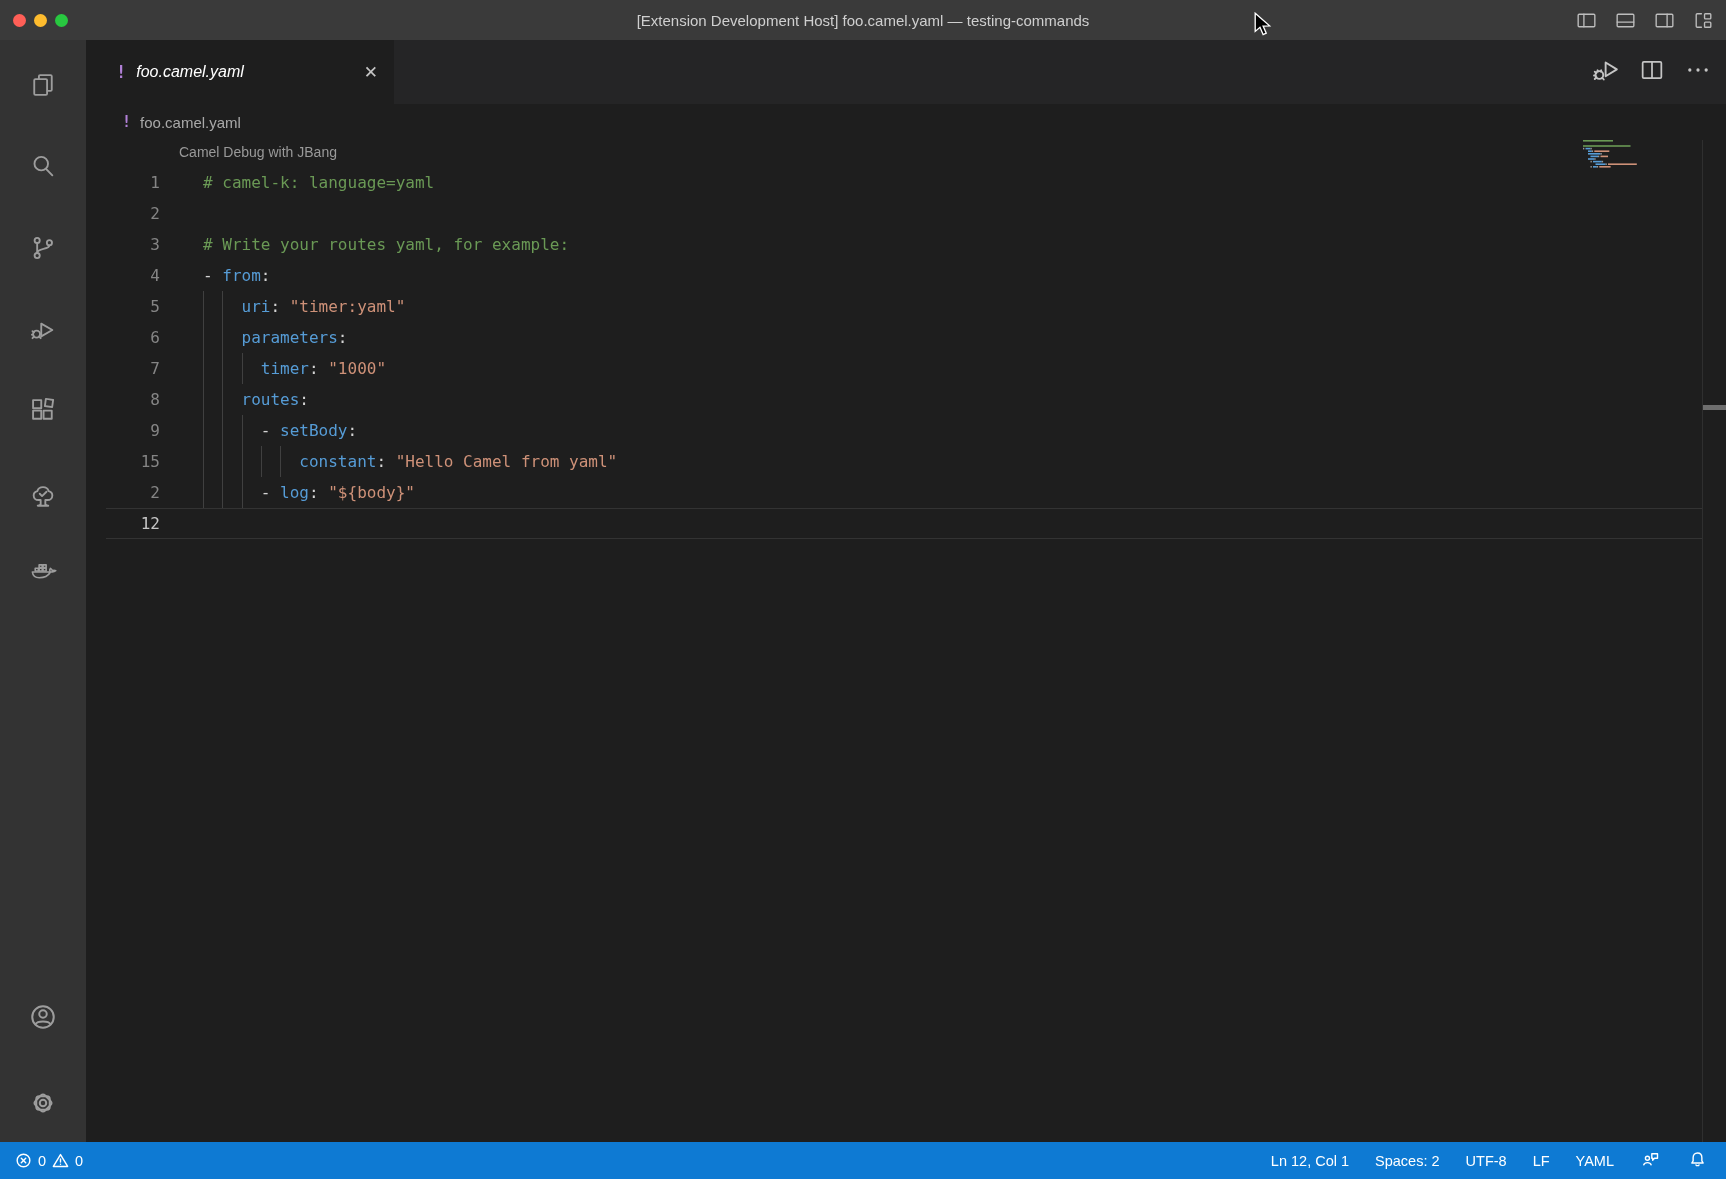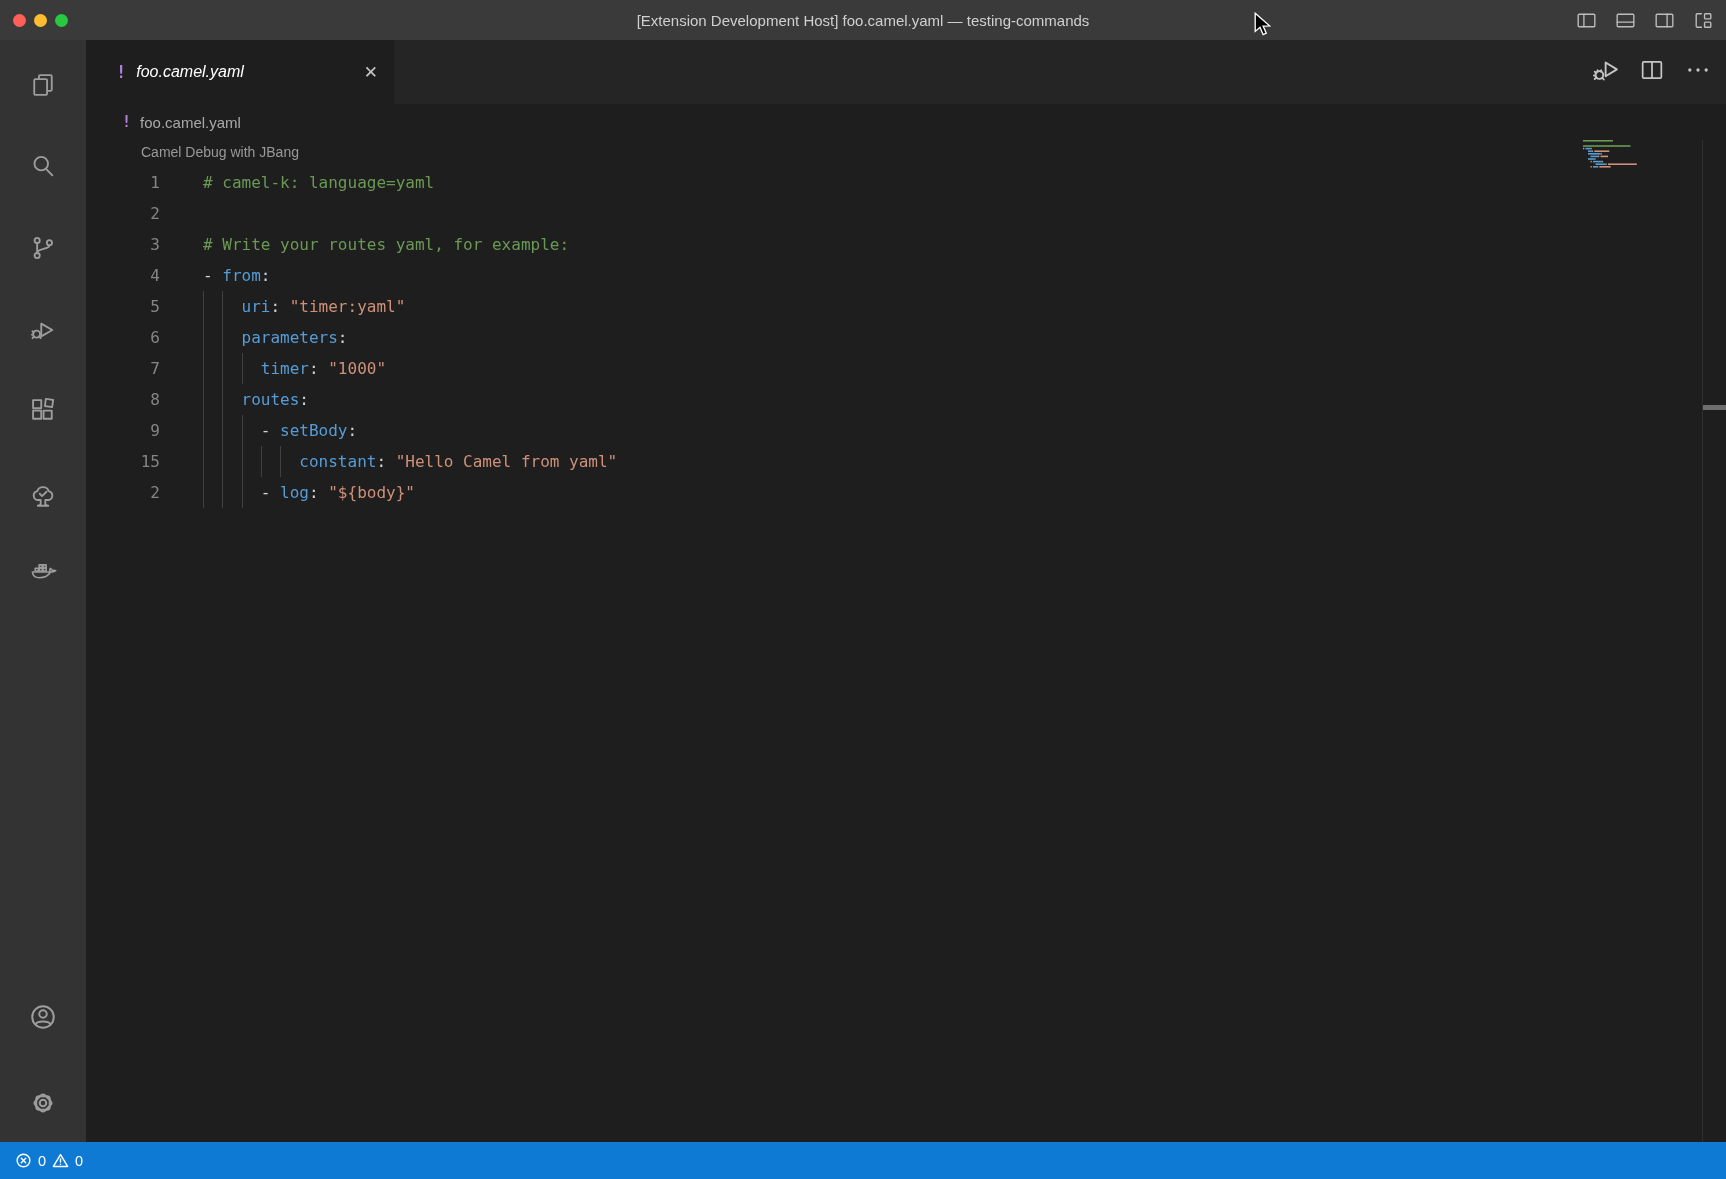--- a/index.html
+++ b/index.html
@@ -32,21 +32,21 @@
   .tab{width:262px;background:#1e1e1e;display:flex;align-items:center;padding:0 16px 0 30px;gap:10px;}
   .tab-file-icon{color:var(--file-icon);font-weight:bold;font-size:17px;font-family:"DejaVu Sans Mono",monospace;}
   .tab-label{color:#ffffff;font-style:italic;font-size:16px;}
   .tab-close{margin-left:auto;color:#c5c5c5;font-size:17px;line-height:1;}
   .tab-actions{position:absolute;right:14px;top:0;height:64px;display:flex;align-items:center;gap:18px;}
 
   .editor-body{flex:1;position:relative;background:#1e1e1e;}
   .breadcrumb{height:36px;display:flex;align-items:center;padding-left:36px;gap:9px;}
   .bc-icon{color:var(--file-icon);font-weight:bold;font-size:15px;font-family:"DejaVu Sans Mono",monospace;}
   .bc-name{color:#a9a9a9;font-size:15px;}
-  .codelens{height:27px;line-height:25px;padding-left:55px;color:#999999;font-size:14px;}
+  .codelens{height:27px;line-height:25px;padding-left:93px;color:#999999;font-size:14px;}
 
   .code-lines{position:relative;}
   .code-line{display:flex;height:31px;line-height:31px;position:relative;
     font-family:"DejaVu Sans Mono",monospace;font-size:16px;}
   .ln{width:74px;text-align:right;padding-right:43px;color:#858585;flex:0 0 auto;}
   .code-line.active .ln{color:#c6c6c6;}
   .code-line.active::before{content:'';position:absolute;left:20px;right:24px;top:0;bottom:0;
     border-top:1px solid #333333;border-bottom:1px solid #333333;pointer-events:none;}
   .code-content{position:relative;white-space:pre;flex:1;}
   .guide{position:absolute;top:0;bottom:0;width:1px;background:#404040;}
@@ -265,20 +265,24 @@
               <div class="code-content"><span class="guide" style="left: 0px;"></span><span class="guide" style="left: 19.25px;"></span><span class="guide" style="left: 38.5px;"></span><span class="tok-punct">      - </span><span class="tok-key">setBody</span><span class="tok-punct">:</span></div>
             </div>
             <div class="code-line">
               <div class="ln">15</div>
               <div class="code-content"><span class="guide" style="left: 0px;"></span><span class="guide" style="left: 19.25px;"></span><span class="guide" style="left: 38.5px;"></span><span class="guide" style="left: 57.75px;"></span><span class="guide" style="left: 77px;"></span><span class="tok-punct">          </span><span class="tok-key">constant</span><span class="tok-punct">: </span><span class="tok-str">"Hello Camel from yaml"</span></div>
             </div>
             <div class="code-line">
               <div class="ln">2</div>
               <div class="code-content"><span class="guide" style="left: 0px;"></span><span class="guide" style="left: 19.25px;"></span><span class="guide" style="left: 38.5px;"></span><span class="tok-punct">      - </span><span class="tok-key">log</span><span class="tok-punct">: </span><span class="tok-str">"${body}"</span></div>
             </div>
+            <div class="code-line active">
+              <div class="ln">12</div>
+              <div class="code-content"></div>
+            </div>
           </div>
         <div class="minimap"><svg width="66" height="34" viewBox="0 0 66 34">
               <rect x="0.0" y="0.0" width="30.0" height="1.6" fill="#6A9955"></rect>
               <rect x="0.0" y="5.2" width="47.5" height="1.6" fill="#6A9955"></rect>
               <rect x="0.0" y="7.8" width="1.3" height="1.6" fill="#9a9a9a"></rect>
               <rect x="2.5" y="7.8" width="5.0" height="1.6" fill="#569CD6"></rect>
               <rect x="7.5" y="7.8" width="1.3" height="1.6" fill="#9a9a9a"></rect>
               <rect x="5.0" y="10.4" width="3.8" height="1.6" fill="#569CD6"></rect>
               <rect x="8.8" y="10.4" width="1.3" height="1.6" fill="#9a9a9a"></rect>
               <rect x="11.3" y="10.4" width="15.0" height="1.6" fill="#CE9178"></rect>
@@ -317,20 +321,40 @@
           </svg>
         <span class="sb-item">0</span>
         <svg class="ico-light" width="19" height="19" viewBox="0 0 24 24" style="stroke:#fff;stroke-width:1.8">
             <path d="M12 4.5 L21 19.5 H3 Z"></path>
             <line x1="12" y1="10" x2="12" y2="14"></line>
             <line x1="12" y1="16.6" x2="12" y2="16.7"></line>
           </svg>
         <span class="sb-item">0</span>
       </div>
     </div>
+    <div class="sb-right">
+      <span class="sb-item">Ln 12, Col 1</span>
+      <span class="sb-item">Spaces: 2</span>
+      <span class="sb-item">UTF-8</span>
+      <span class="sb-item">LF</span>
+      <span class="sb-item">YAML</span>
+      <span>
+        <svg class="ico-light" width="21" height="21" viewBox="0 0 24 24" style="stroke:#fff;stroke-width:1.6">
+            <circle cx="8.5" cy="10.5" r="2.3"></circle>
+            <path d="M4.3 18 C5.3 14.8 11.7 14.8 12.7 18"></path>
+            <path d="M13.5 5.5 H20 V10.5 H16.5 L14.5 12.8 V10.5 H13.5 Z"></path>
+          </svg>
+      </span>
+      <span>
+        <svg class="ico-light" width="21" height="21" viewBox="0 0 24 24" style="stroke:#fff;stroke-width:1.6">
+            <path d="M12 4.5 C15 4.5 17 6.8 17 10 V13.5 L18.5 16 H5.5 L7 13.5 V10 C7 6.8 9 4.5 12 4.5 Z"></path>
+            <path d="M10.3 18.2 C10.7 19.3 13.3 19.3 13.7 18.2"></path>
+          </svg>
+      </span>
+    </div>
   </div>
 
   <div class="mouse-cursor">
     <svg width="22" height="24" viewBox="0 0 15 20">
         <path d="M1 1 L1 16.2 L5 12.8 L7.6 18.8 L10.2 17.6 L7.6 11.7 L13 11.5 Z" fill="#000000" stroke="#ffffff" stroke-width="1.1"></path>
       </svg>
   </div>
 
 </div>
 

